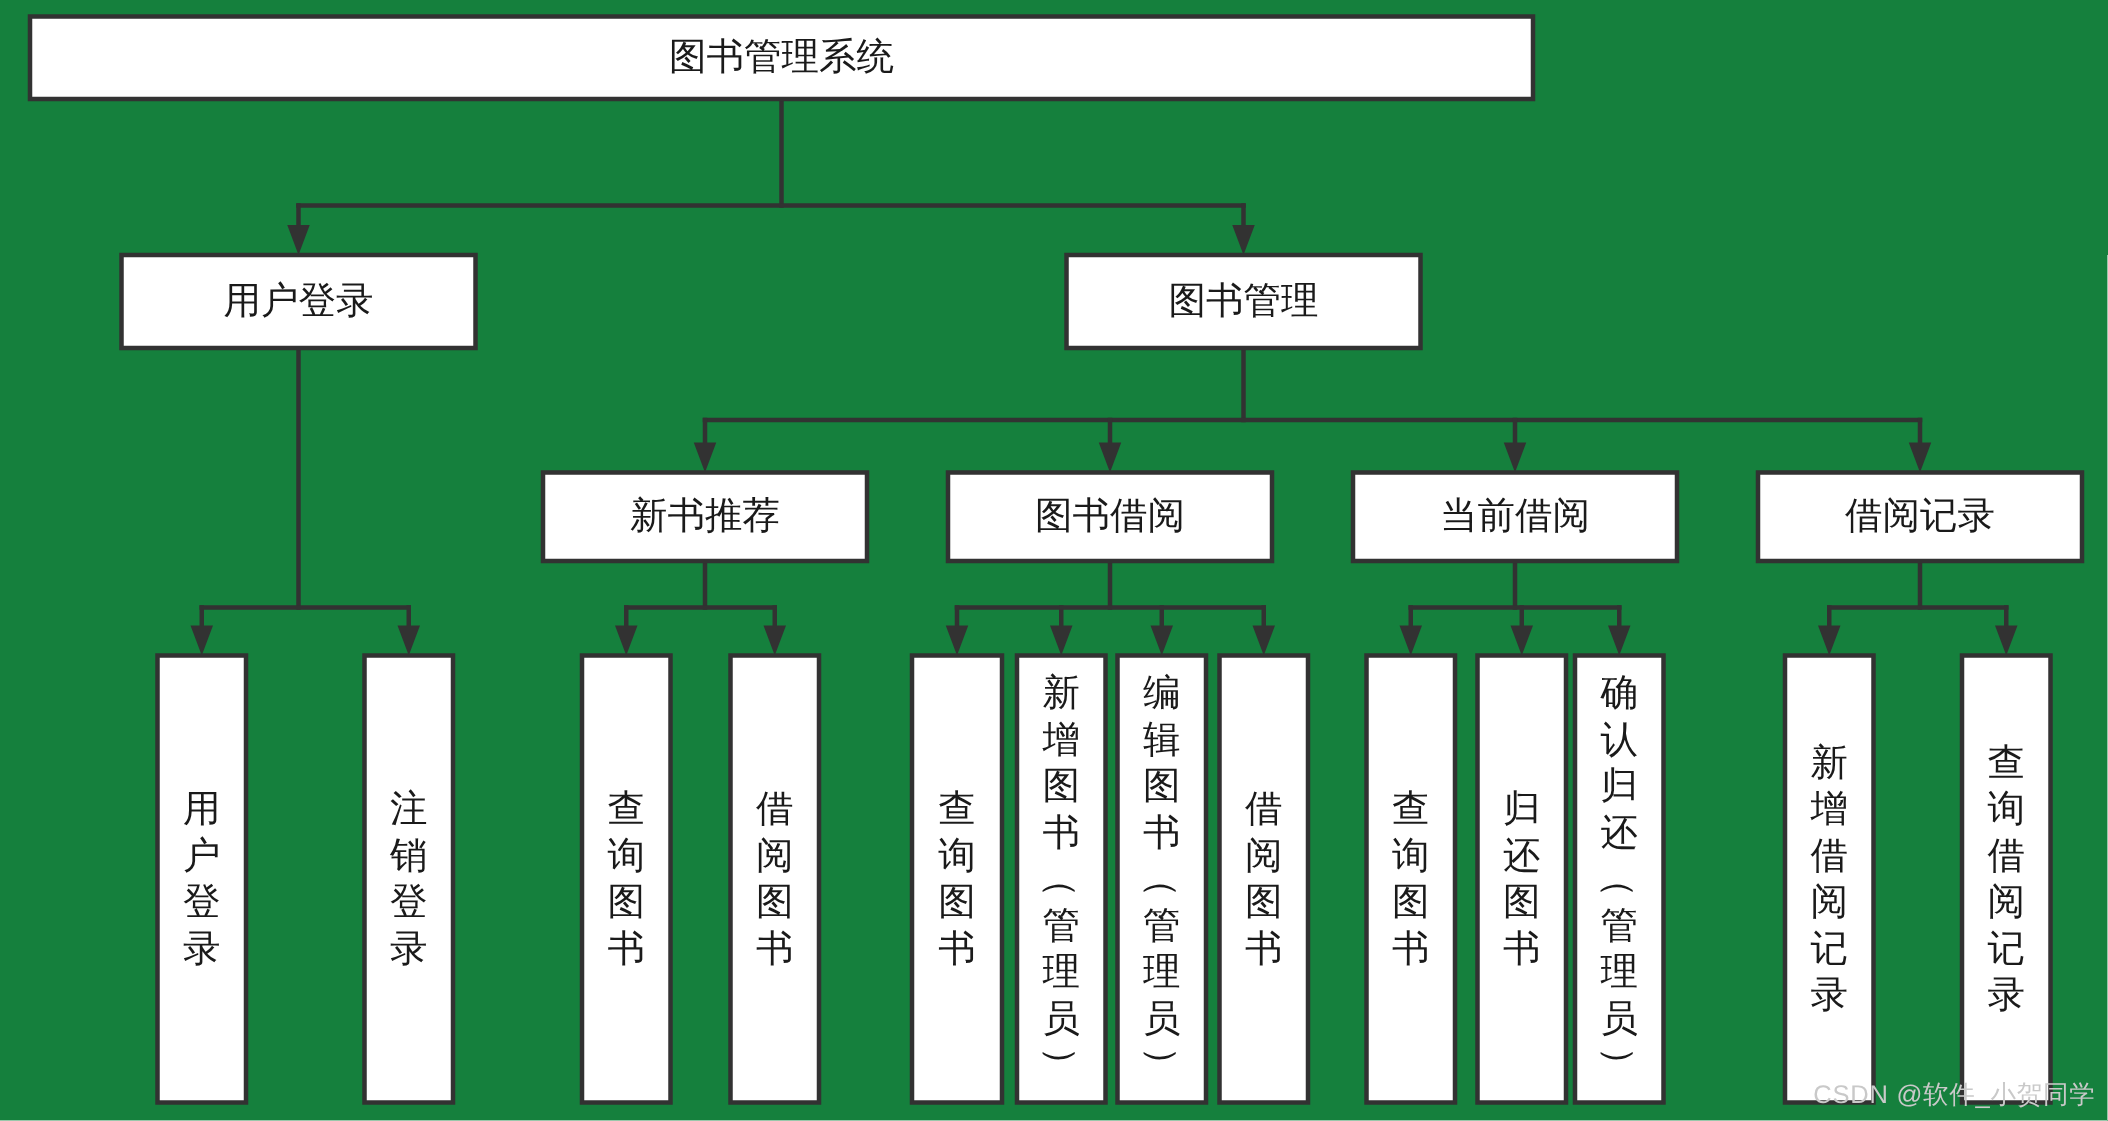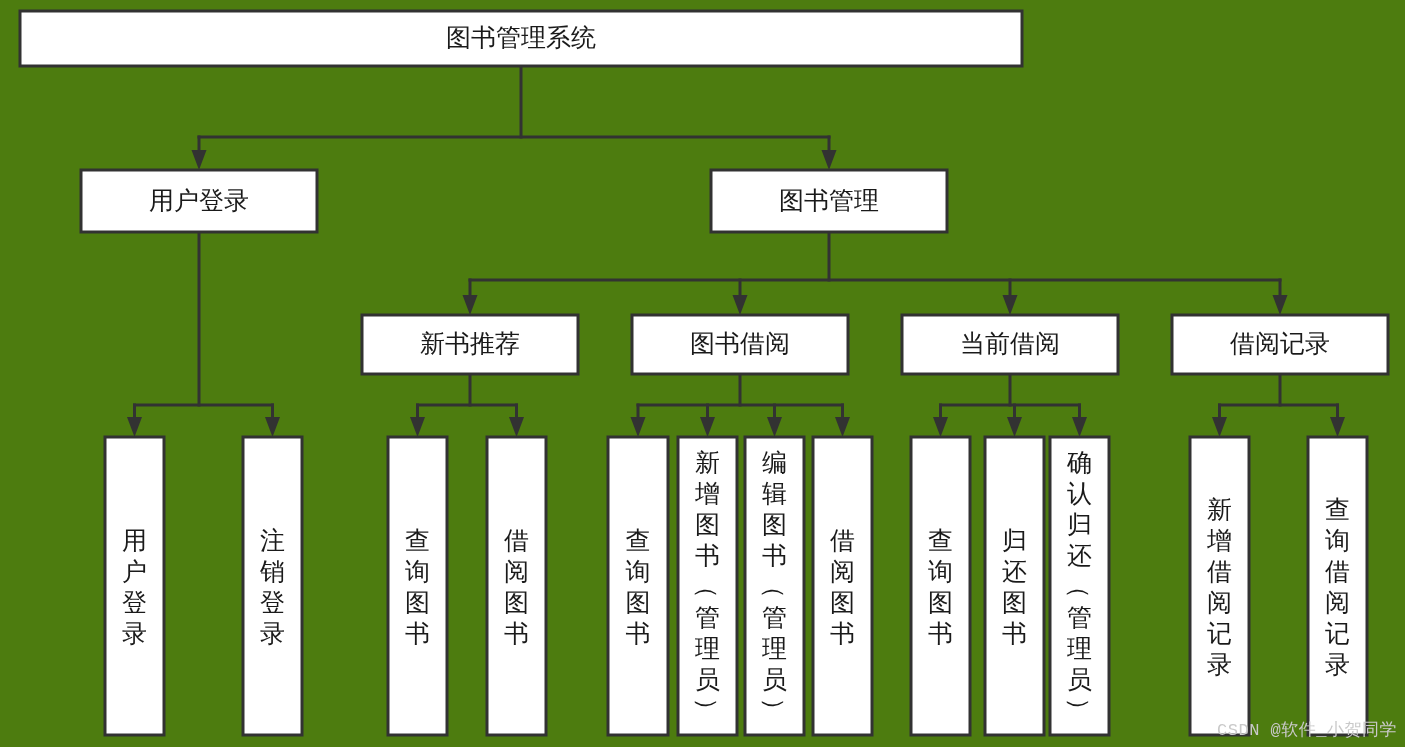--- a/index.html
+++ b/index.html
@@ -4,21 +4,21 @@
 <style>
   html, body {
     margin: 0;
     padding: 0;
     background: #ffffff;
   }
   #stage {
     position: relative;
     width: 1405px;
     height: 747px;
-    background: #4d7c0f;
+    background: #15803d;
     font-family: "Liberation Sans", "DejaVu Sans", sans-serif;
     overflow: hidden;
   }
   svg#diagram {
     position: absolute;
     left: 0;
     top: 0;
     width: 1405px;
     height: 747px;
   }
@@ -41,21 +41,21 @@
     font-family: "Liberation Sans", "DejaVu Sans", sans-serif;
     font-size: 25px;
     fill: #1a1a1a;
     text-anchor: middle;
     dominant-baseline: middle;
   }
   .watermark {
     position: absolute;
     right: 8px;
     bottom: 6px;
-    font-family: Liberation Mono, monospace;
+    font-family: Liberation Sans, sans-serif;
     font-size: 17px;
     color: #c9c9c9;
     white-space: nowrap;
     letter-spacing: 0.5px;
     pointer-events: none;
   }
 </style>
 </head>
 <body>
 

